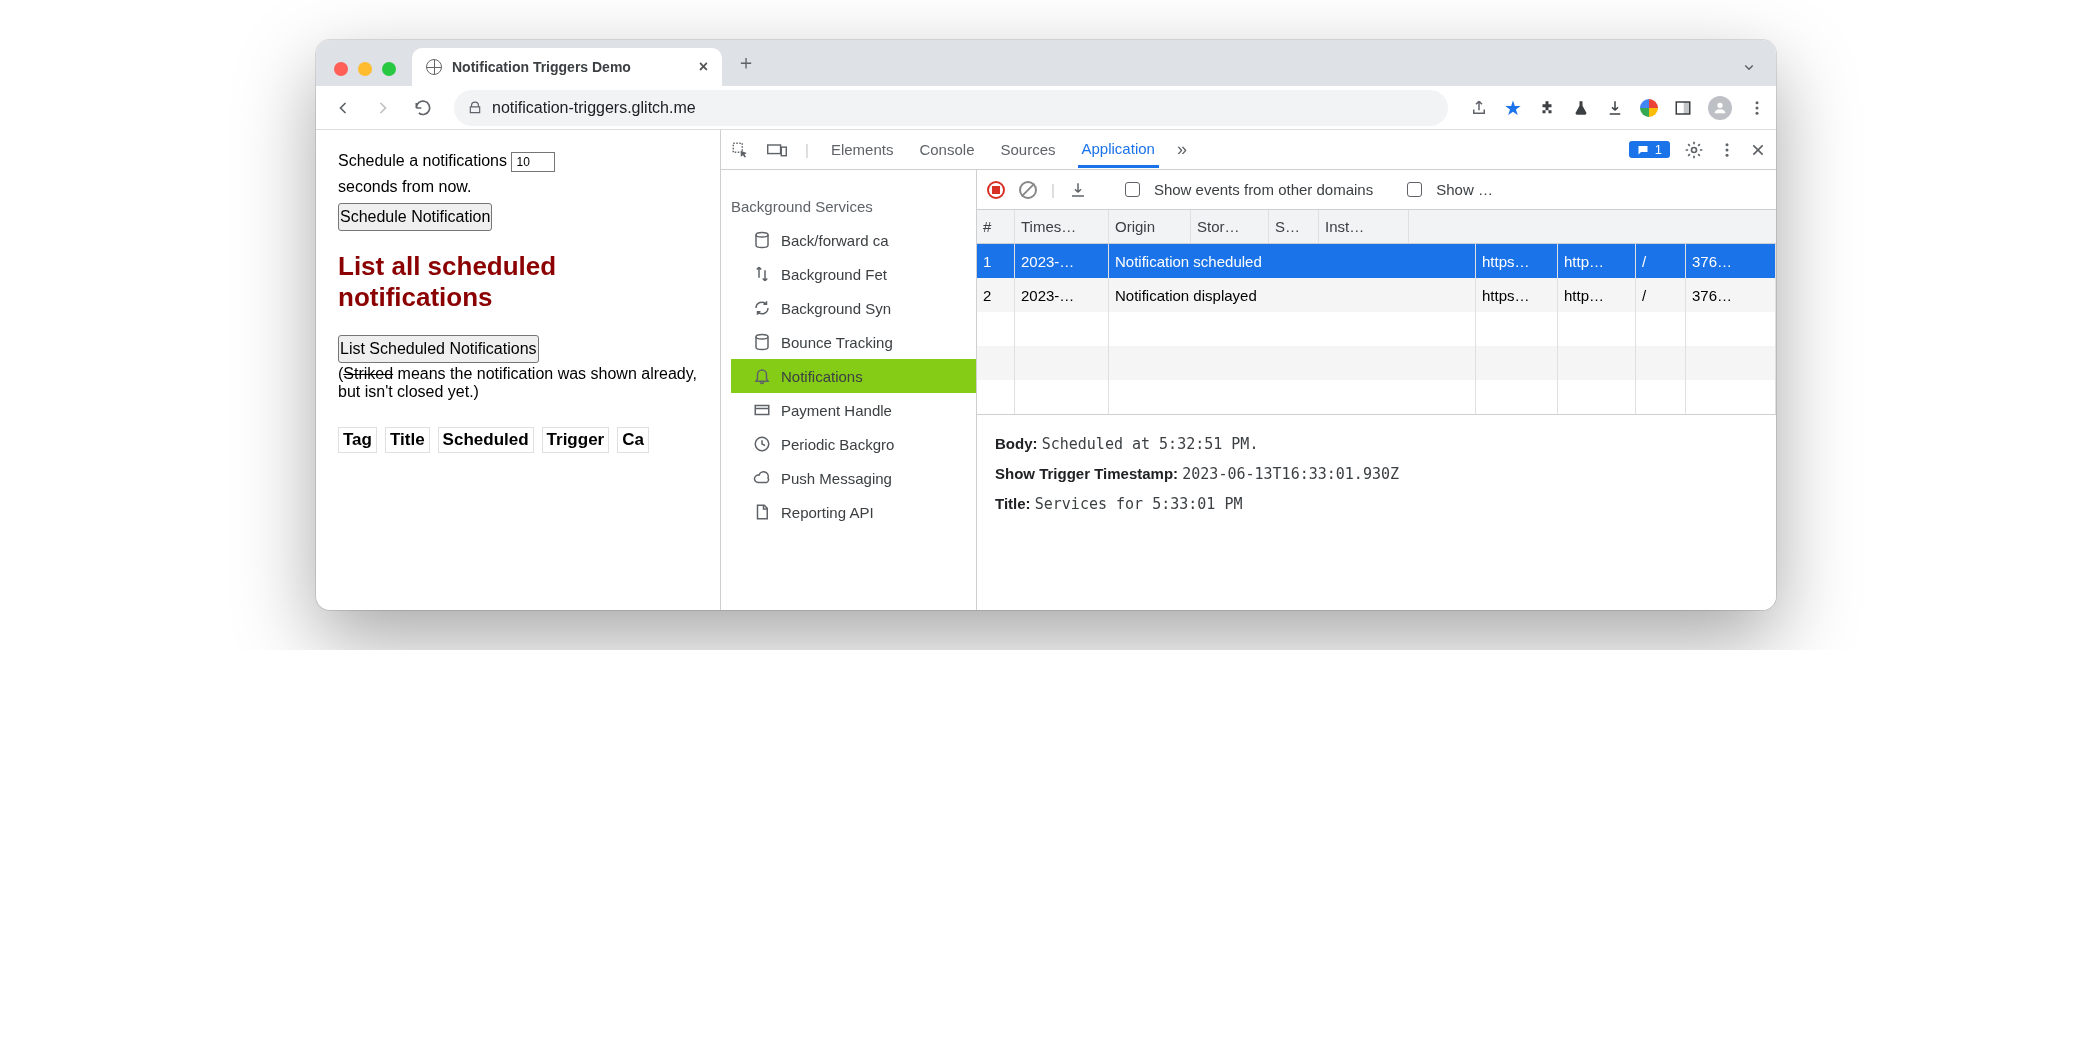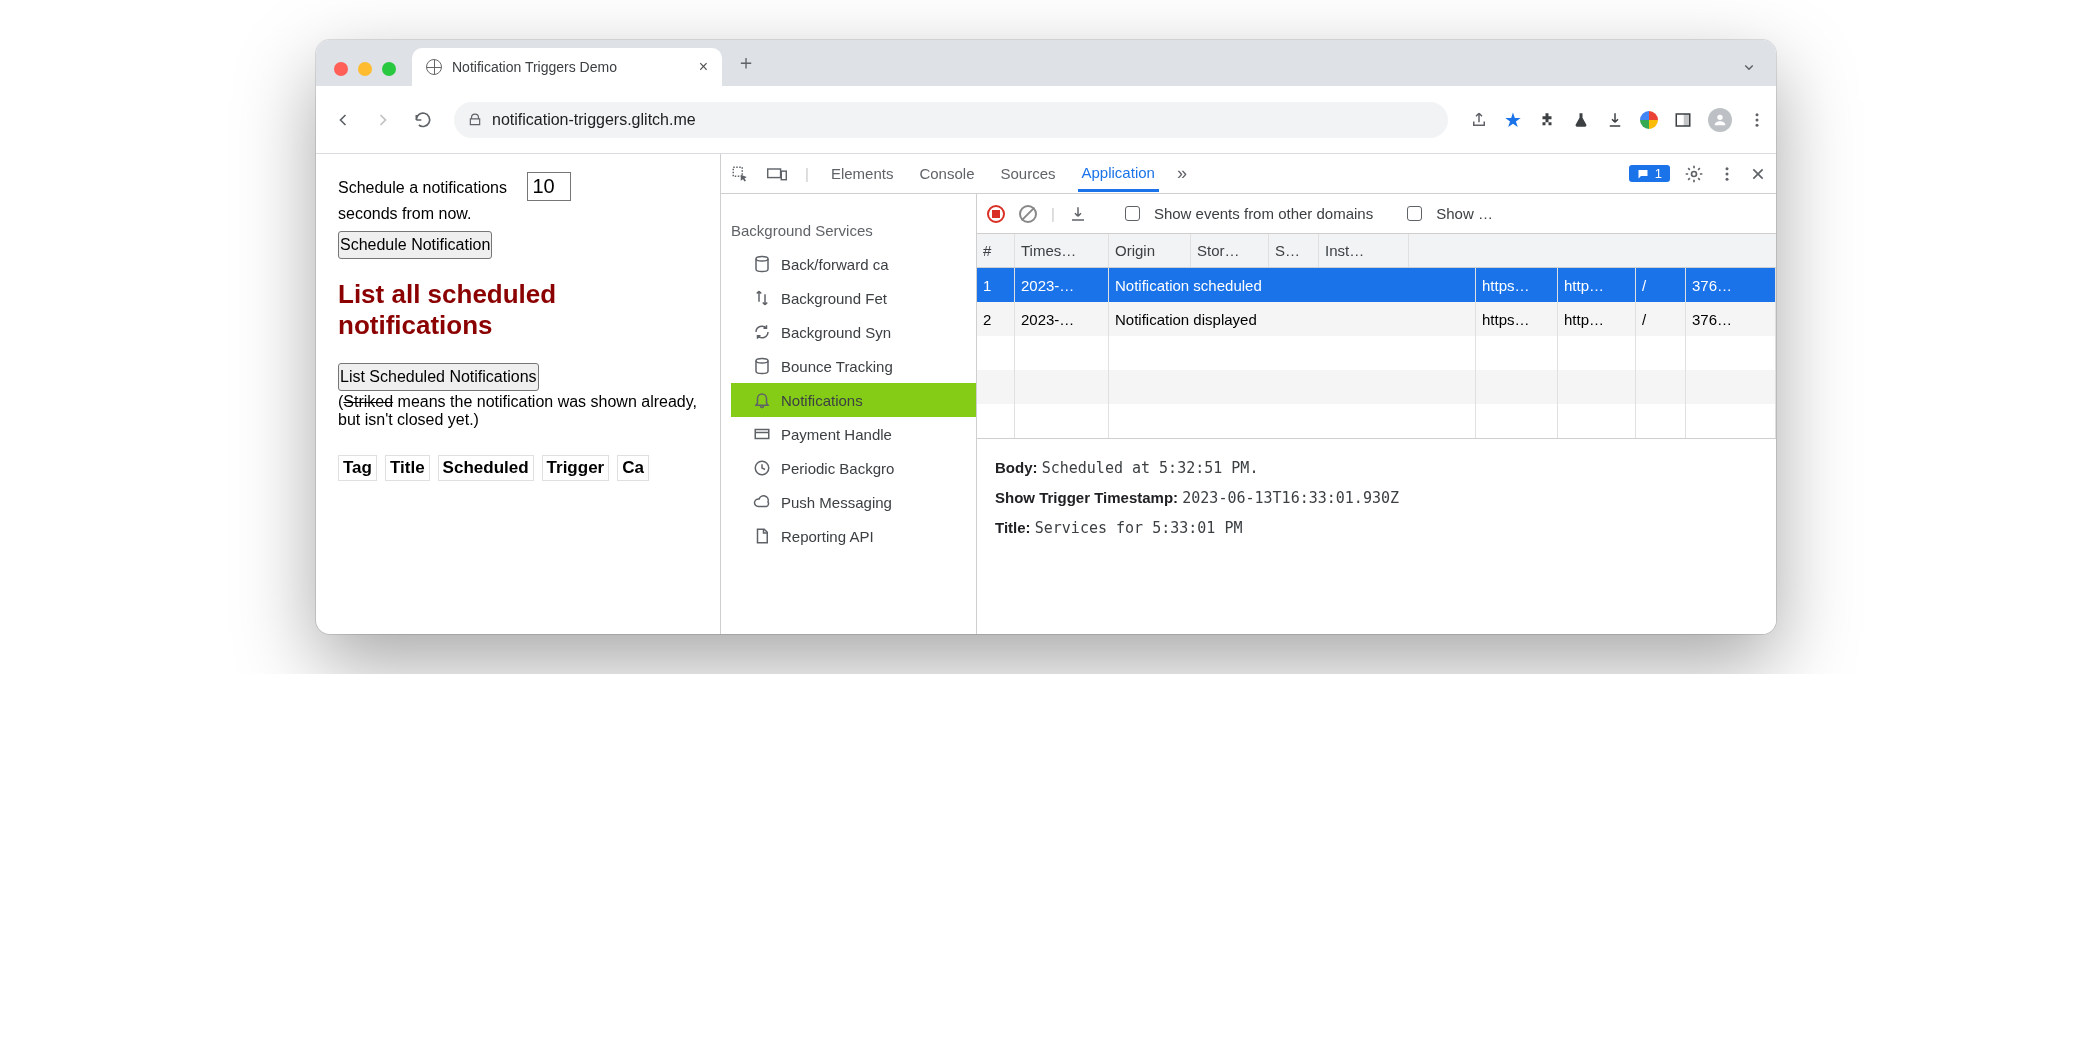--- a/index.html
+++ b/index.html
@@ -52,21 +52,21 @@
     width:16px;height:16px;border:1.6px solid #666;border-radius:50%;
     position:relative;
   }
   .tab .globe::before{content:"";position:absolute;top:0;left:50%;width:1.2px;height:100%;background:#666;}
   .tab .globe::after{content:"";position:absolute;left:0;top:50%;height:1.2px;width:100%;background:#666;}
   .tab .close{font-size:16px;color:#555;cursor:pointer;margin-left:auto;}
   .newtab{margin-left:14px;font-size:20px;color:#5f6368;margin-bottom:10px;}
   .tabchevron{margin-left:auto;margin-right:18px;margin-bottom:10px;color:#5f6368;}
   
   .toolbar {
-    height: 68px;
+    height: 44px;
     background:#fff;
     display:flex;
     align-items:center;
     padding: 0 10px;
     gap:6px;
     border-bottom:1px solid #dadce0;
   }
   .tb-btn{width:34px;height:34px;display:flex;align-items:center;justify-content:center;color:#5f6368;border-radius:50%;}
   .tb-btn svg{width:20px;height:20px;}
   .urlbar{
@@ -95,23 +95,22 @@
   
   .content{display:flex;height:480px;}
   .page{
     width:404px;
     padding:18px 10px 0 22px;
     color:#000;
     font-size:16px;
     overflow:hidden;
   }
   .page input[type="text"]{
-    width:44px;font-size:20px;padding:2px 4px;
+    width:44px;font-size:12px;padding:2px 4px;
     border:1px solid #767676;
-    margin-left:16px;
   }
   .page button{
     font-size:16px;padding:4px 1px;
     background:#efefef;border:1px solid #767676;
     border-radius:3px;
   }
   .page h2{color:#8b0000;font-size:26px;margin:20px 0 22px;font-weight:700;}
   .page .note{margin-top:2px;}
   .page .striked{text-decoration:line-through;}
   .page .colheads{
@@ -170,21 +169,21 @@
 <body>
 
 <div class="window">
 
   <div class="tabstrip">
     <div class="traffic">
       <span class="dot-red"></span>
       <span class="dot-yellow"></span>
       <span class="dot-green"></span>
     </div>
-    <div class="tab" style="min-width:310px;">
+    <div class="tab" style="min-width:310px;font-weight:bold;">
       <span class="globe"></span>
       <span>Notification Triggers Demo</span>
       <span class="close">×</span>
     </div>
     <div class="newtab">＋</div>
     <div class="tabchevron">
       <svg viewBox="0 0 24 24" width="18" height="18">
           <path d="M7 10l5 5 5-5" stroke="#5f6368" stroke-width="2" fill="none"></path>
         </svg>
     </div>

